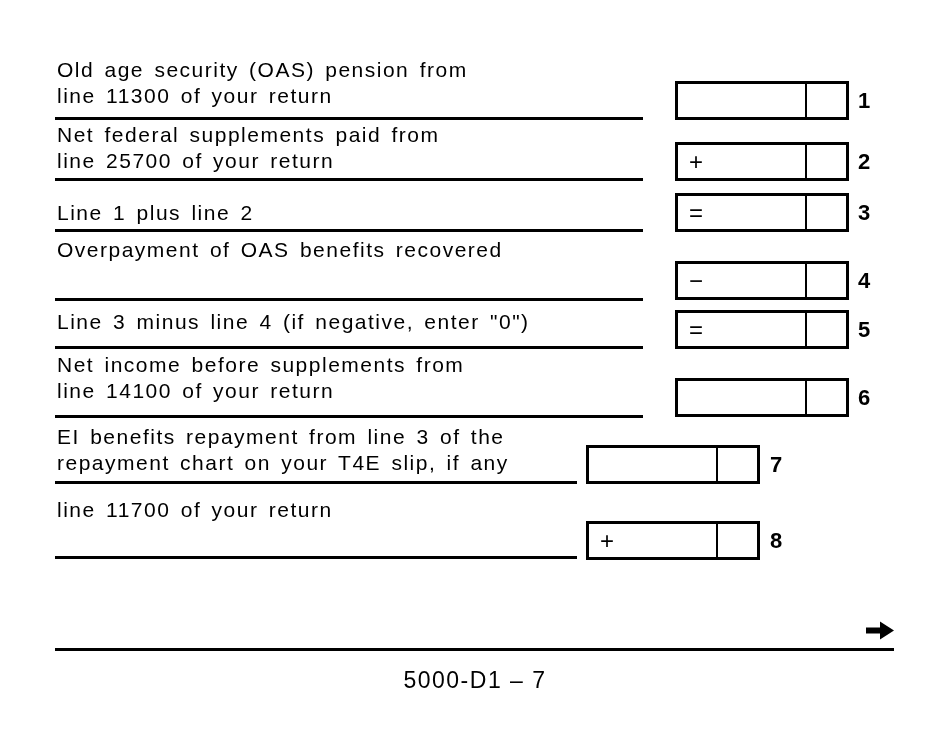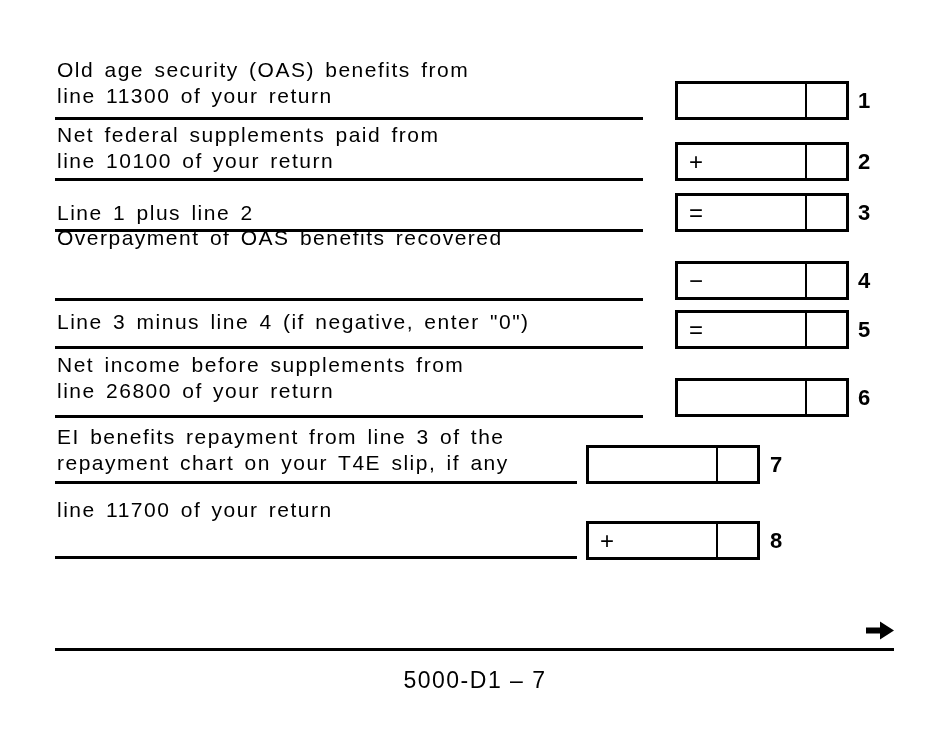--- a/index.html
+++ b/index.html
@@ -39,38 +39,38 @@
     font-size:23px;letter-spacing:1.5px;
   }
 </style>
 </head>
 <body>
 
 <div class="page">
 
   <div>
     <div class="row-label" style="top:57px">
-      <span>Old age security (OAS) benefits from</span>
+      <span>Old age security (OAS) pension from</span>
       <span>line 11300 of your return</span>
     </div>
     <div class="row-underline" style="top:117px;width:588px"></div>
     <div class="amount-box" style="top:81px;left:675px">
       <div class="dollars-field">
         <span class="operator"></span>
         <span></span>
       </div>
       <div class="cents-field"></div>
     </div>
     <div class="line-number" style="top:81px;left:858px">1</div>
   </div>
 
   <div>
     <div class="row-label" style="top:122px">
       <span>Net federal supplements paid from</span>
-      <span>line 10100 of your return</span>
+      <span>line 25700 of your return</span>
     </div>
     <div class="row-underline" style="top:178px;width:588px"></div>
     <div class="amount-box" style="top:142px;left:675px">
       <div class="dollars-field">
         <span class="operator">+</span>
         <span></span>
       </div>
       <div class="cents-field"></div>
     </div>
     <div class="line-number" style="top:142px;left:858px">2</div>
@@ -86,21 +86,21 @@
       <div class="dollars-field">
         <span class="operator">=</span>
         <span></span>
       </div>
       <div class="cents-field"></div>
     </div>
     <div class="line-number" style="top:193px;left:858px">3</div>
   </div>
 
   <div>
-    <div class="row-label" style="top:225px">
+    <div class="row-label" style="top:237px">
       <span>Overpayment of OAS benefits recovered</span>
     </div>
     <div class="row-underline" style="top:298px;width:588px"></div>
     <div class="amount-box" style="top:261px;left:675px">
       <div class="dollars-field">
         <span class="operator">−</span>
         <span></span>
       </div>
       <div class="cents-field"></div>
     </div>
@@ -119,21 +119,21 @@
         <span></span>
       </div>
       <div class="cents-field"></div>
     </div>
     <div class="line-number" style="top:310px;left:858px">5</div>
   </div>
 
   <div>
     <div class="row-label" style="top:352px">
       <span>Net income before supplements from</span>
-      <span>line 26800 of your return</span>
+      <span>line 14100 of your return</span>
     </div>
     <div class="row-underline" style="top:415px;width:588px"></div>
     <div class="amount-box" style="top:378px;left:675px">
       <div class="dollars-field">
         <span class="operator"></span>
         <span></span>
       </div>
       <div class="cents-field"></div>
     </div>
     <div class="line-number" style="top:378px;left:858px">6</div>

